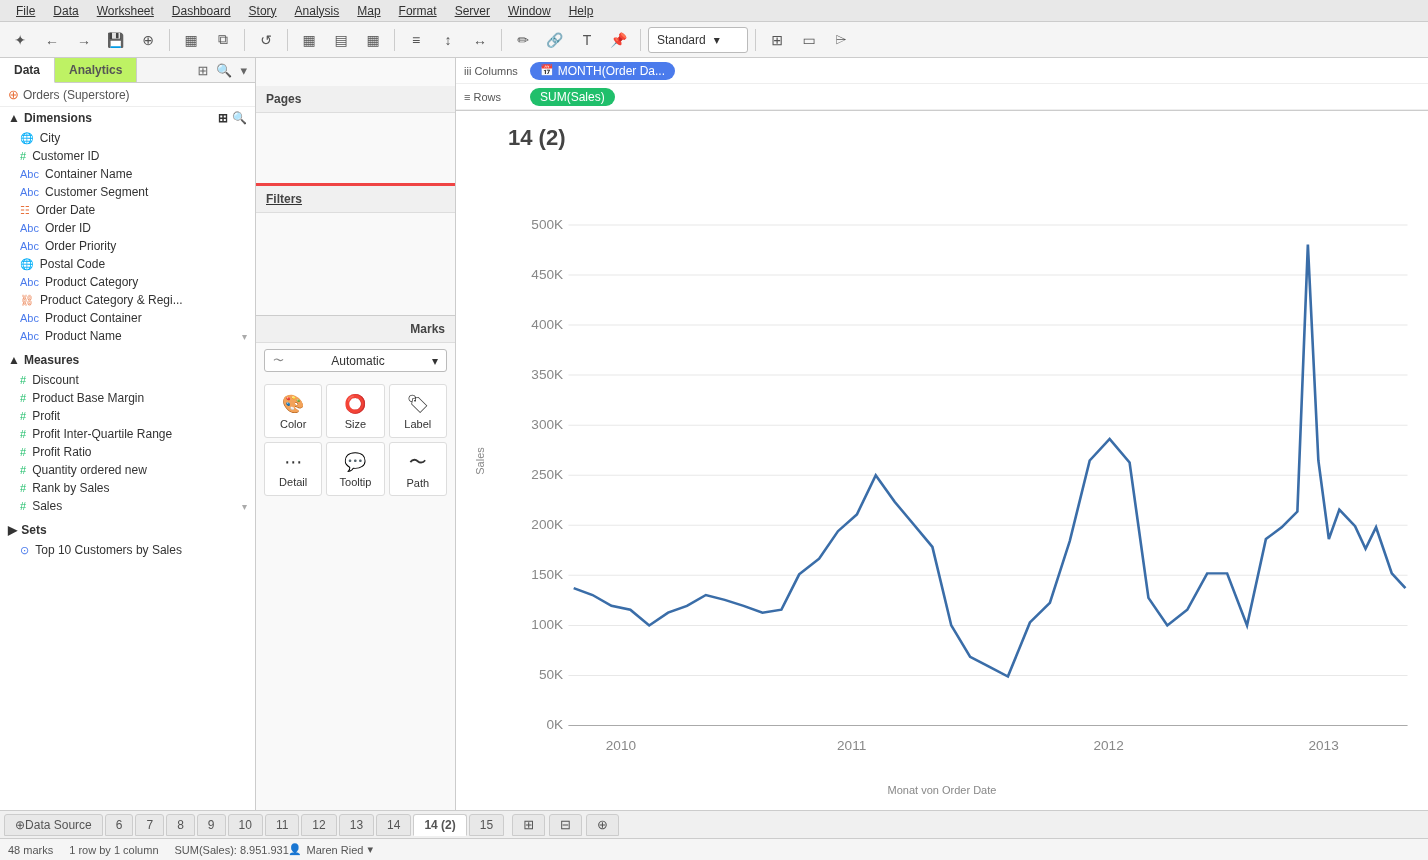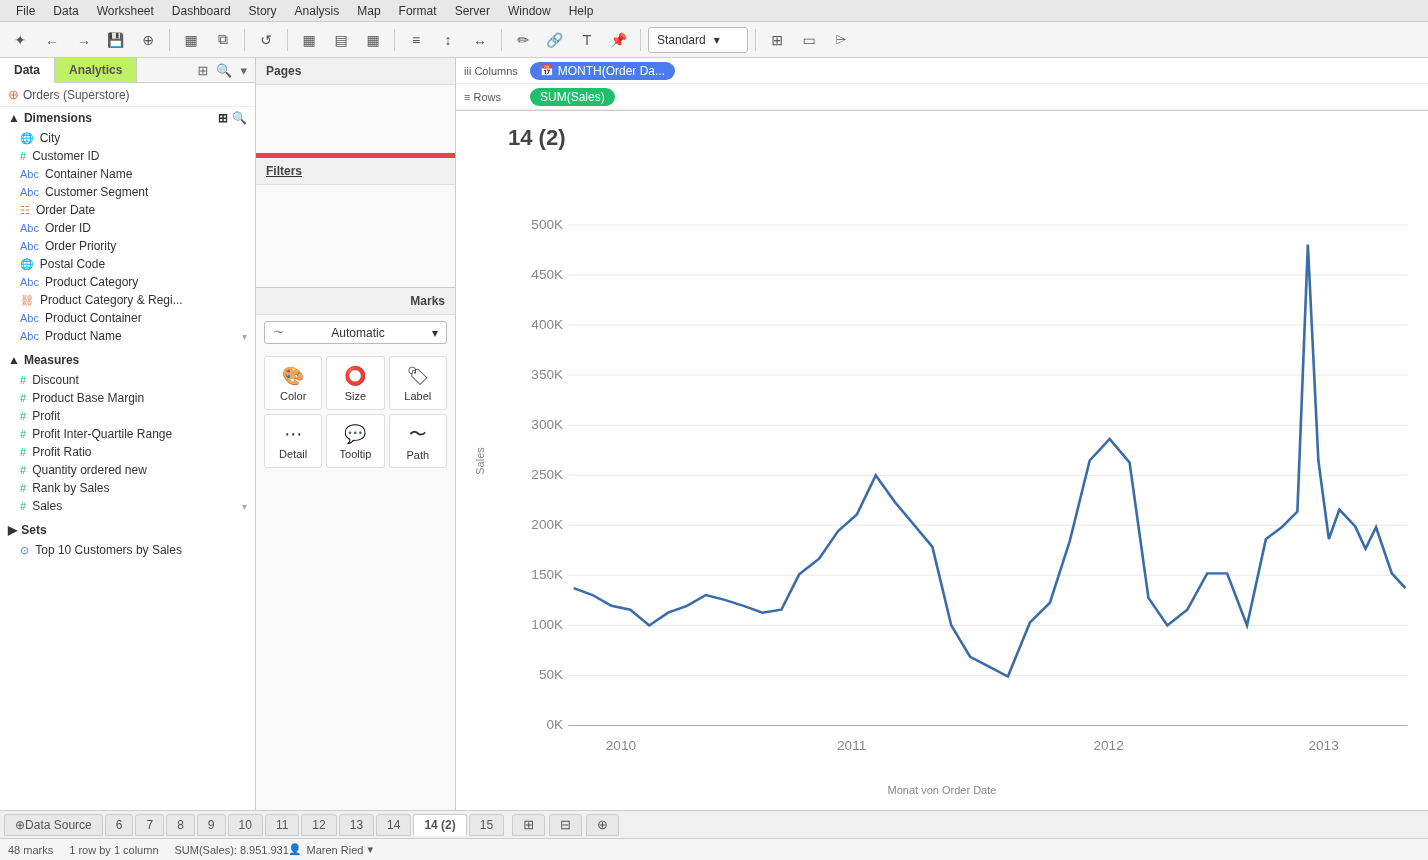--- a/index.html
+++ b/index.html
@@ -7,20 +7,21 @@
 
     
     #menu-bar {
       display: flex; align-items: center; height: 22px;
       background: #e8e8e8; border-bottom: 1px solid #ccc;
       padding: 0 8px; gap: 2px;
     }
     .menu-item {
       padding: 2px 8px; cursor: pointer; font-size: 12px;
       border-radius: 2px;
+      text-decoration: underline;
     }
 
     
     #toolbar {
       display: flex; align-items: center; height: 36px;
       background: #f5f5f5; border-bottom: 1px solid #ccc;
       padding: 0 6px; gap: 4px;
     }
     .toolbar-btn {
       width: 28px; height: 26px; display: flex; align-items: center; justify-content: center;
@@ -88,21 +89,21 @@
     #center-panel {
       width: 200px; background: #f9f9f9; border-right: 1px solid #ccc;
       display: flex; flex-direction: column;
     }
 
     .panel-section-title {
       padding: 6px 10px; font-size: 12px; font-weight: bold; color: #444;
       border-bottom: 1px solid #ddd; background: #f0f0f0;
     }
 
-    #pages-section { height: 100px; border-bottom: 5px solid #ef4444; }
+    #pages-section { height: 100px; border-bottom: 3px solid #ef4444; margin-top: 28px; }
     #filters-section { flex: 0 0 130px; border-bottom: 1px solid #ccc; text-decoration: underline; }
     #marks-section { flex: 1; text-align: right; }
 
     
     .marks-dropdown {
       display: flex; align-items: center; margin: 6px 8px;
       border: 1px solid #bbb; border-radius: 3px; background: white;
       padding: 3px 8px; font-size: 12px; cursor: pointer; justify-content: space-between;
     }
     .marks-grid {

